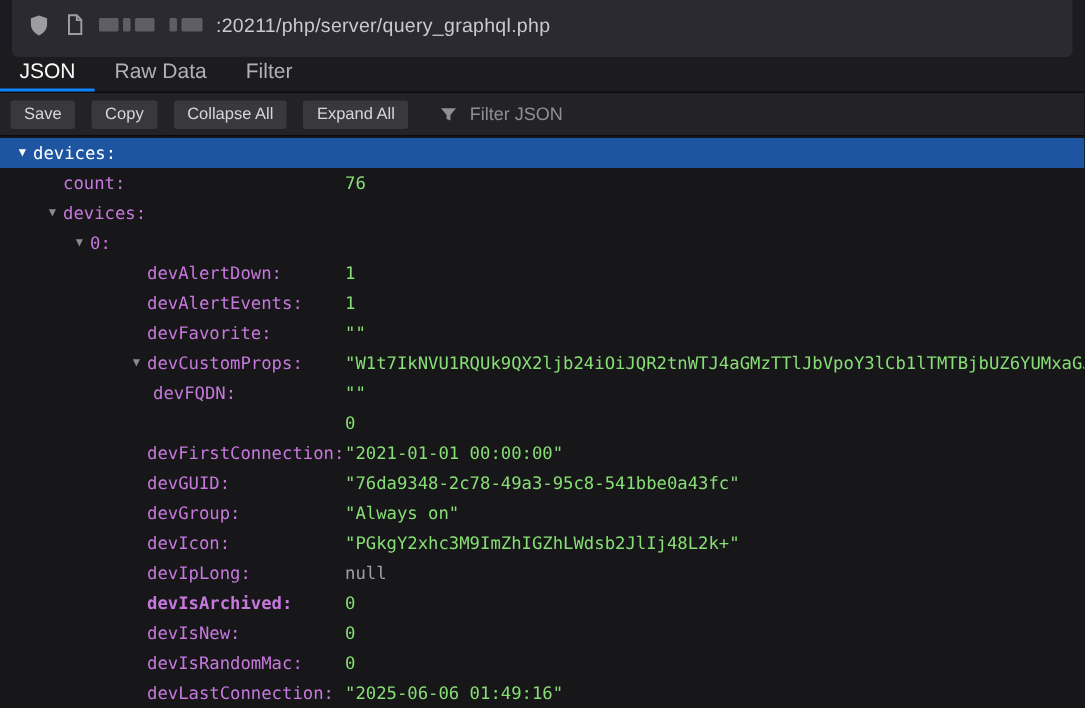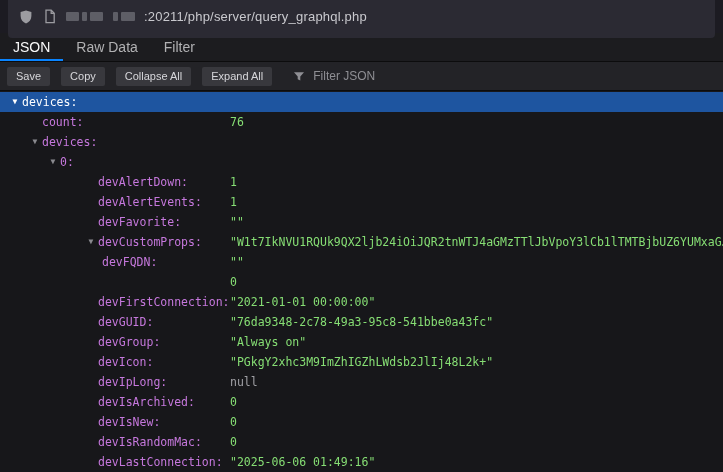--- a/index.html
+++ b/index.html
@@ -197,21 +197,21 @@
       </div>
       <div class="row">
         <span class="key" style="left: 98px;">devIcon:</span>
         <span class="val val-string" style="left: 230px;">"PGkgY2xhc3M9ImZhIGZhLWdsb2JlIj48L2k+"</span>
       </div>
       <div class="row">
         <span class="key" style="left: 98px;">devIpLong:</span>
         <span class="val val-null" style="left: 230px;">null</span>
       </div>
       <div class="row">
-        <span class="key" style="left: 98px;">devIsArchived:</span>
+        <span class="key" style="left: 98px; font-weight: bold;">devIsArchived:</span>
         <span class="val val-number" style="left: 230px;">0</span>
       </div>
       <div class="row">
         <span class="key" style="left: 98px;">devIsNew:</span>
         <span class="val val-number" style="left: 230px;">0</span>
       </div>
       <div class="row">
         <span class="key" style="left: 98px;">devIsRandomMac:</span>
         <span class="val val-number" style="left: 230px;">0</span>
       </div>

